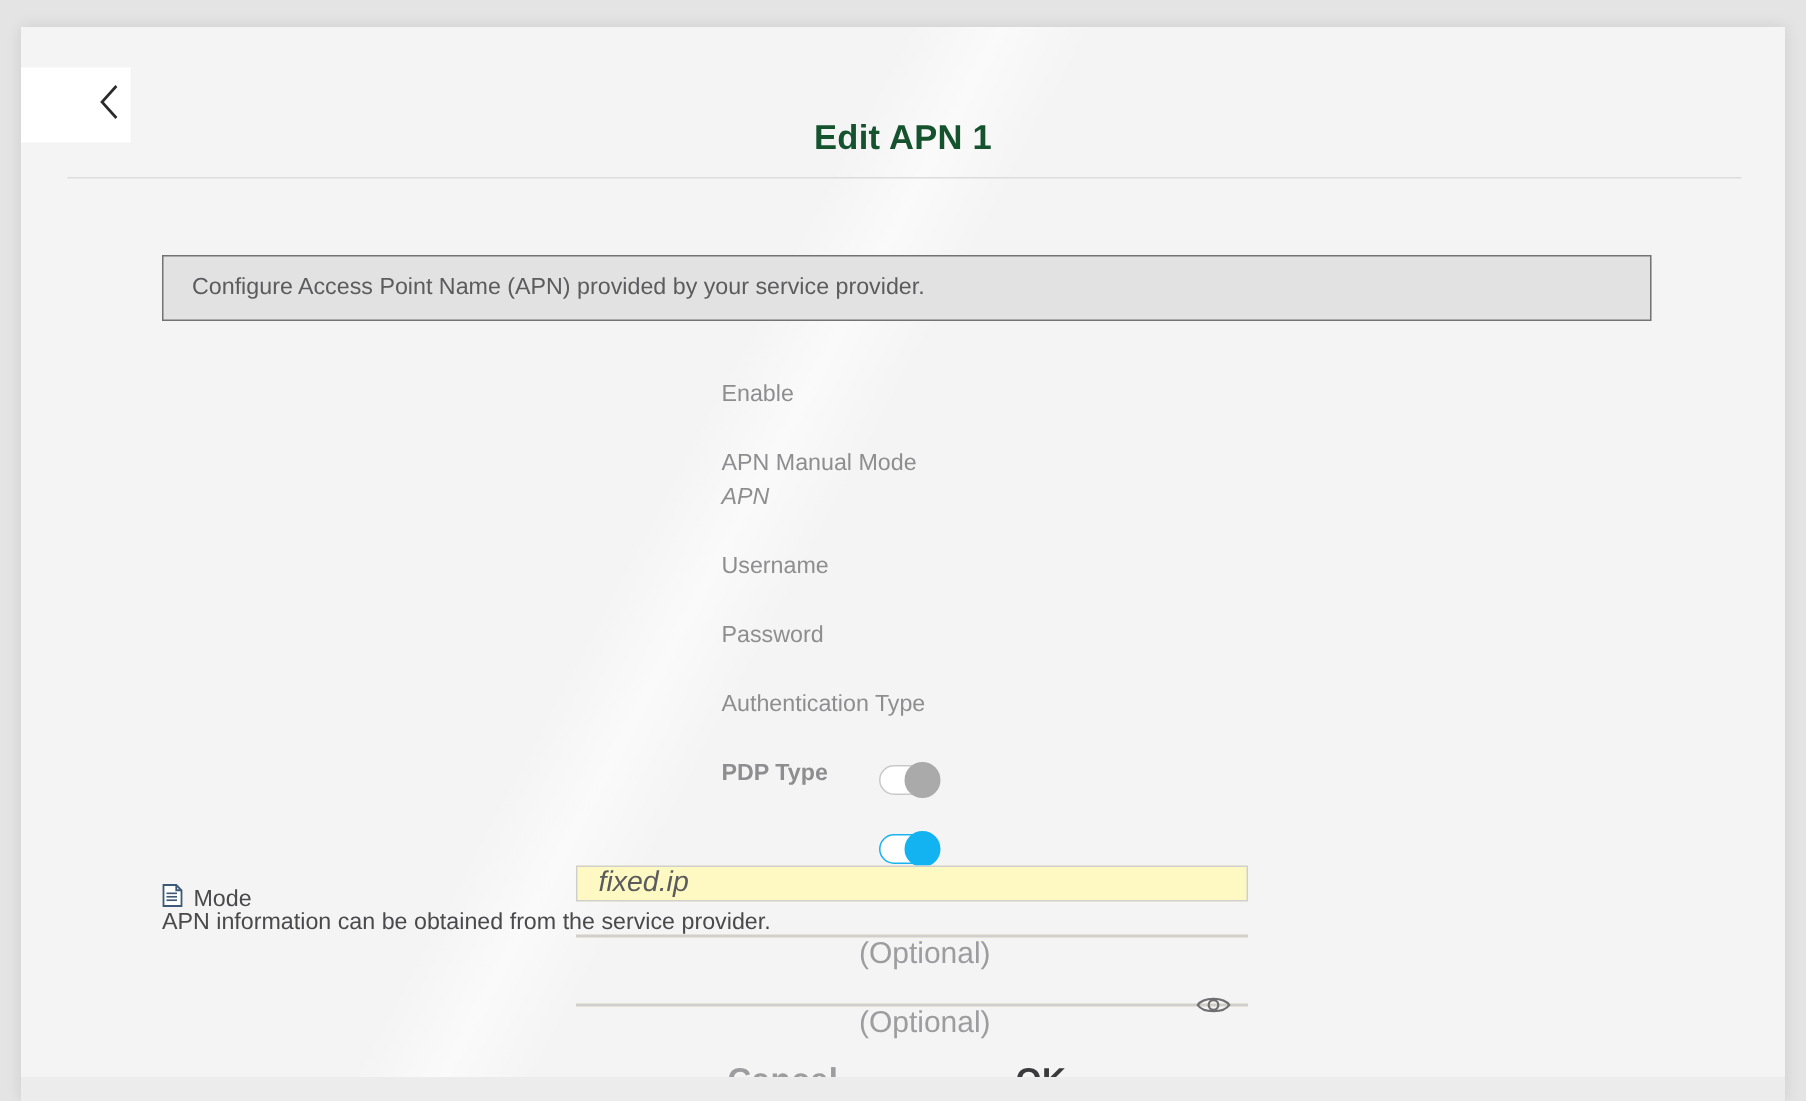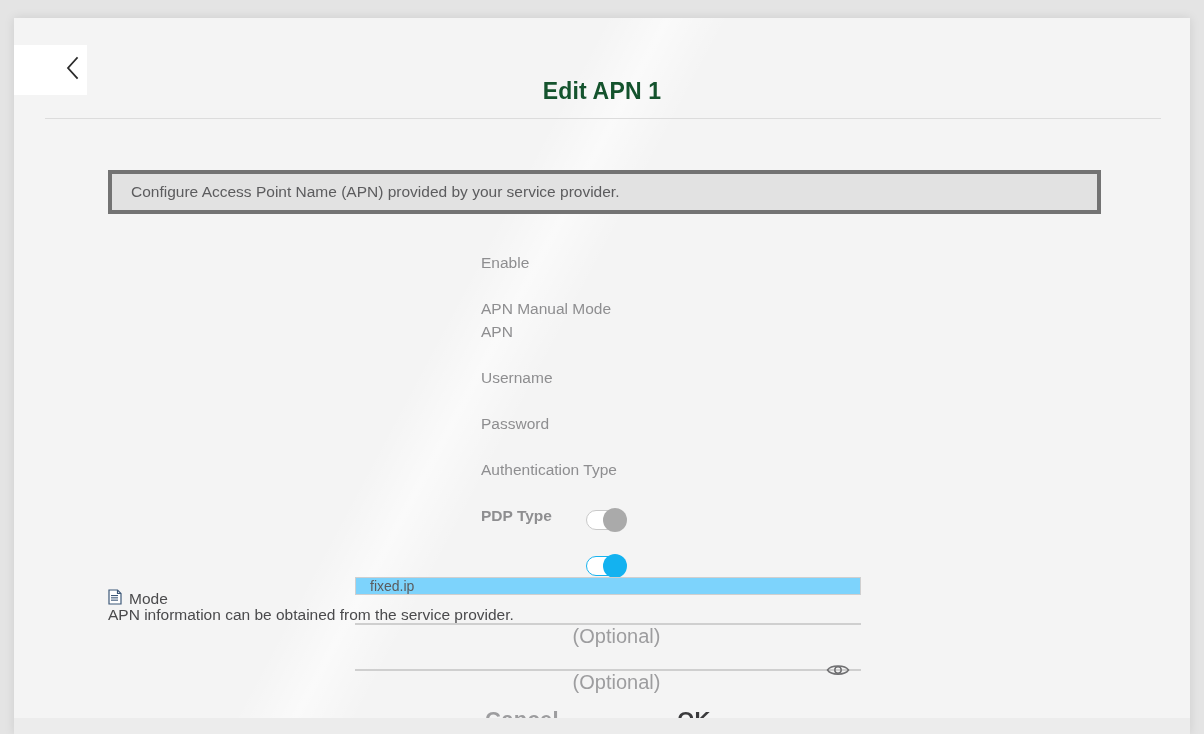--- a/index.html
+++ b/index.html
@@ -90,21 +90,21 @@
     z-index: 5;
   }
 
   .info-banner {
     position: absolute;
     left: 94px;
     top: 152px;
     width: 993px;
     height: 44px;
     background: #e2e2e2;
-    border: 4px solid #737373;
+    border: 1px solid #737373;
     box-sizing: border-box;
     display: flex;
     align-items: center;
     padding-left: 19px;
     font-size: 15.5px;
     color: #5c5c5e;
   }
 
   
   .form-row {
@@ -149,29 +149,29 @@
     height: 24px;
     border-radius: 50%;
     background: #aaaaaa;
   }
   .toggle.on .track { border-color: #19b3ef; }
   .toggle.on .knob { background: #13b2f0; }
 
   
   .field {
     position: relative;
-    width: 506px;
+    width: 448px;
     height: 35px;
-    background: #7dd3fc;
+    background: #fef9c3;
     border: 1px solid #cfcfcf;
     box-sizing: border-box;
     display: flex;
     align-items: center;
     padding-left: 14px;
-    font-size: 14px;
+    font-size: 19px;
     color: #5b5b5d;
   }
   .field.with-icon { padding-right: 44px; }
   .eye-icon {
     position: absolute;
     right: 10px;
     top: 50%;
     transform: translateY(-50%);
     cursor: pointer;
     line-height: 0;
@@ -324,21 +324,21 @@
       </div>
 
       <div class="form-row" style="top:282px;">
         <div class="row-label">APN Manual Mode</div>
         <div class="toggle on">
           <div class="track"></div>
           <div class="knob"></div>
         </div>
       </div>
 
-      <div class="form-row" style="top:305px; height:35px; top:305px;">
+      <div class="form-row" style="top:305px; height:35px; top:305px;font-style:italic;">
         <div class="row-label">APN</div>
         <div class="field" title="fixed.ip">fixed.ip</div>
       </div>
 
       <div class="form-row" style="top:351px; height:35px;">
         <div class="row-label">Username</div>
         <div class="field"></div>
         <div class="optional">(Optional)</div>
       </div>
 

